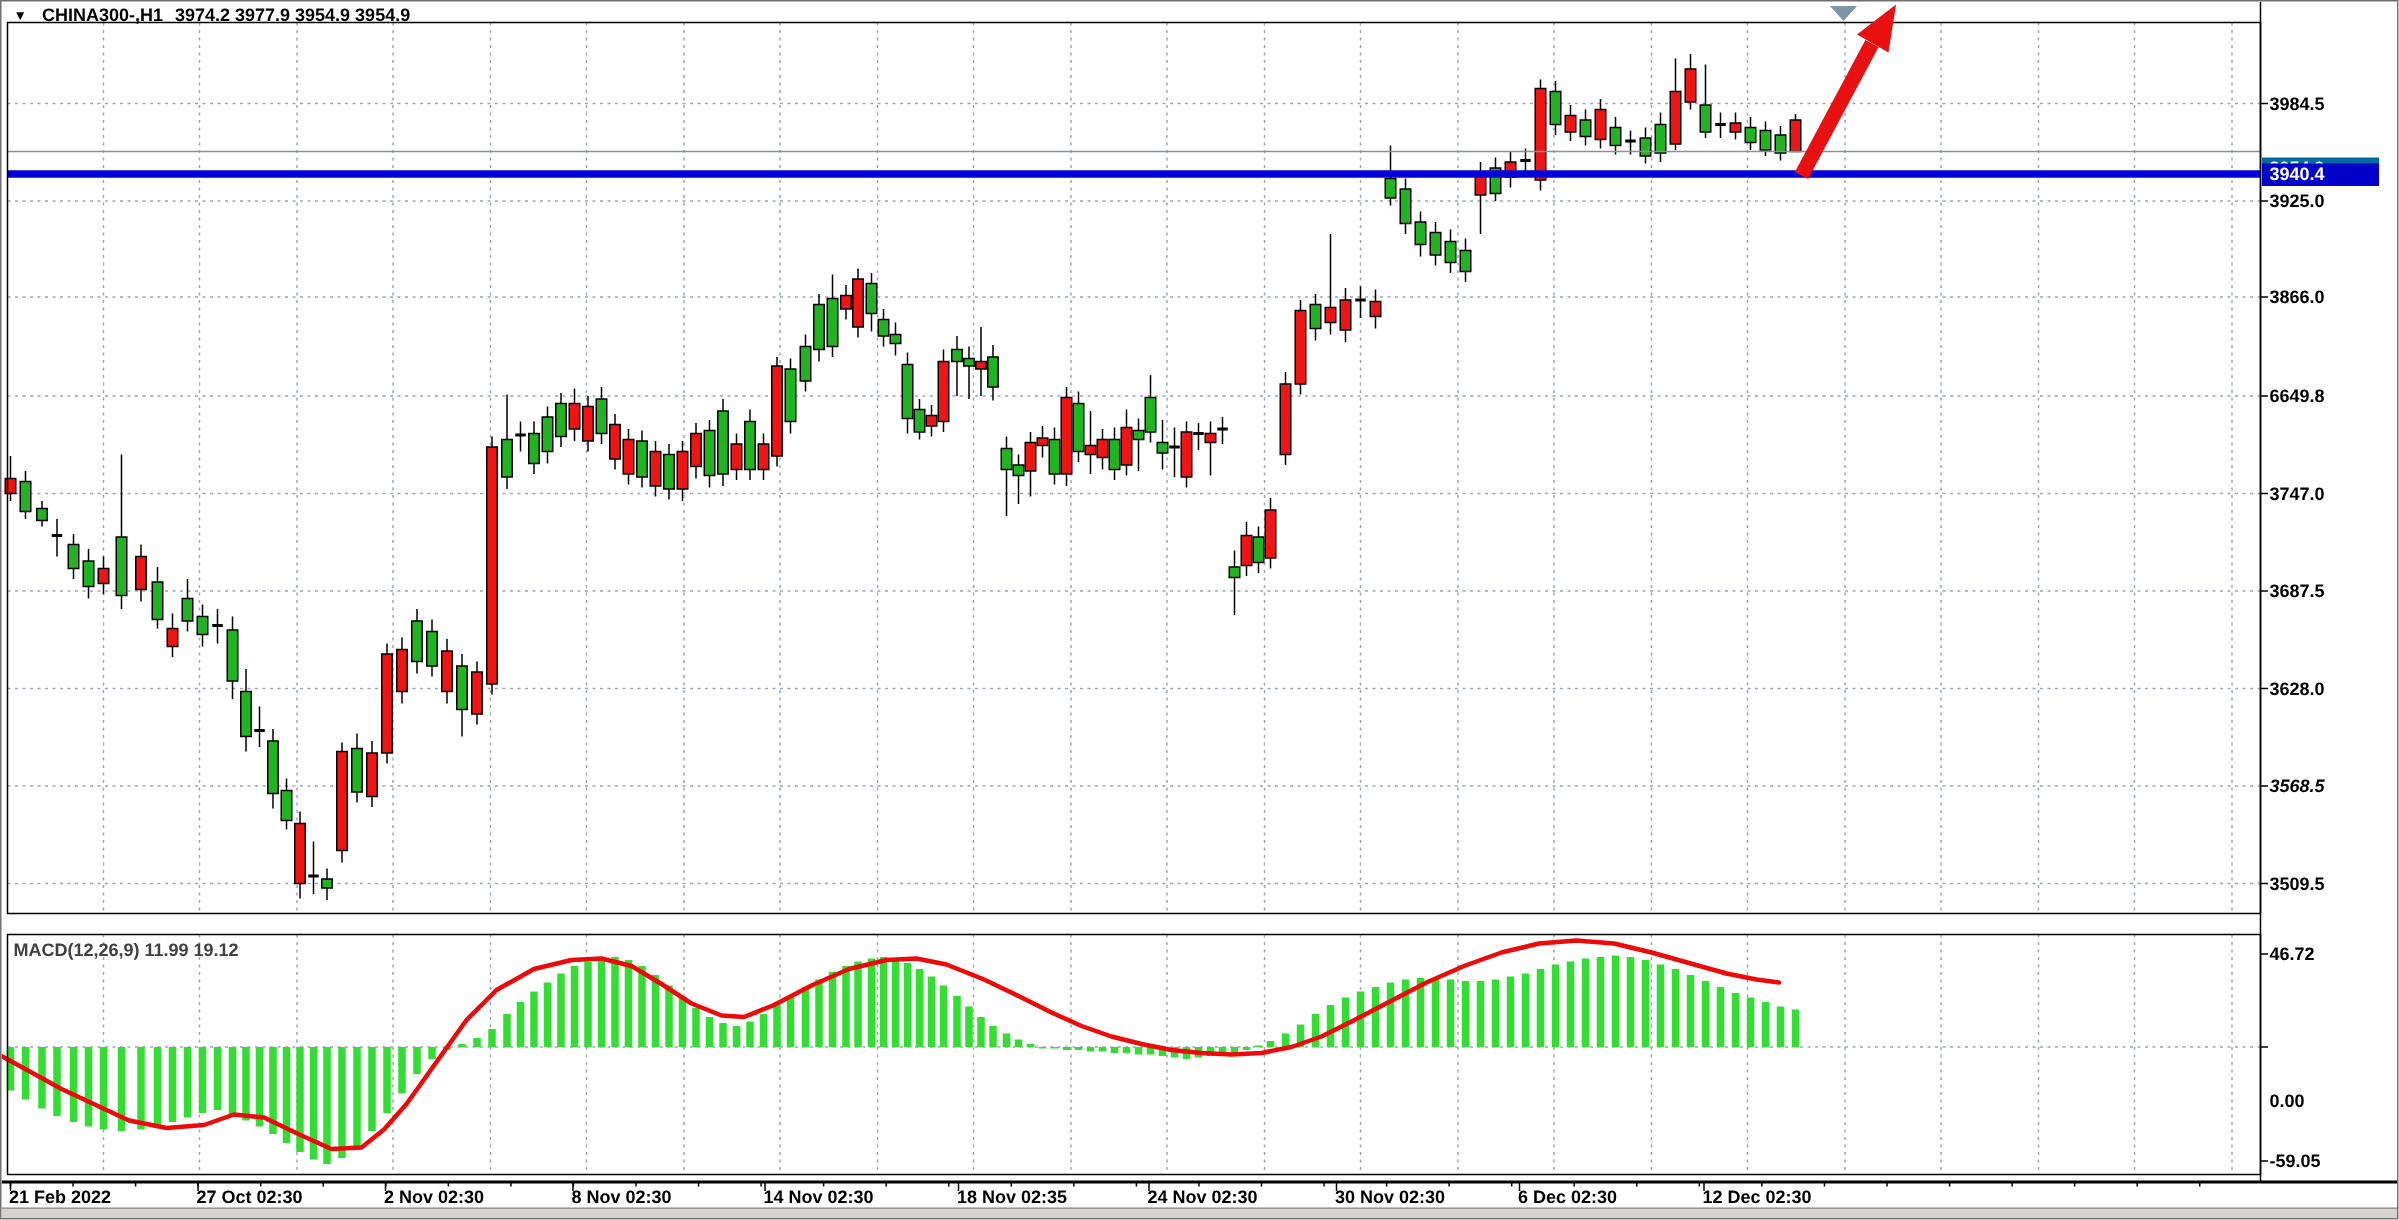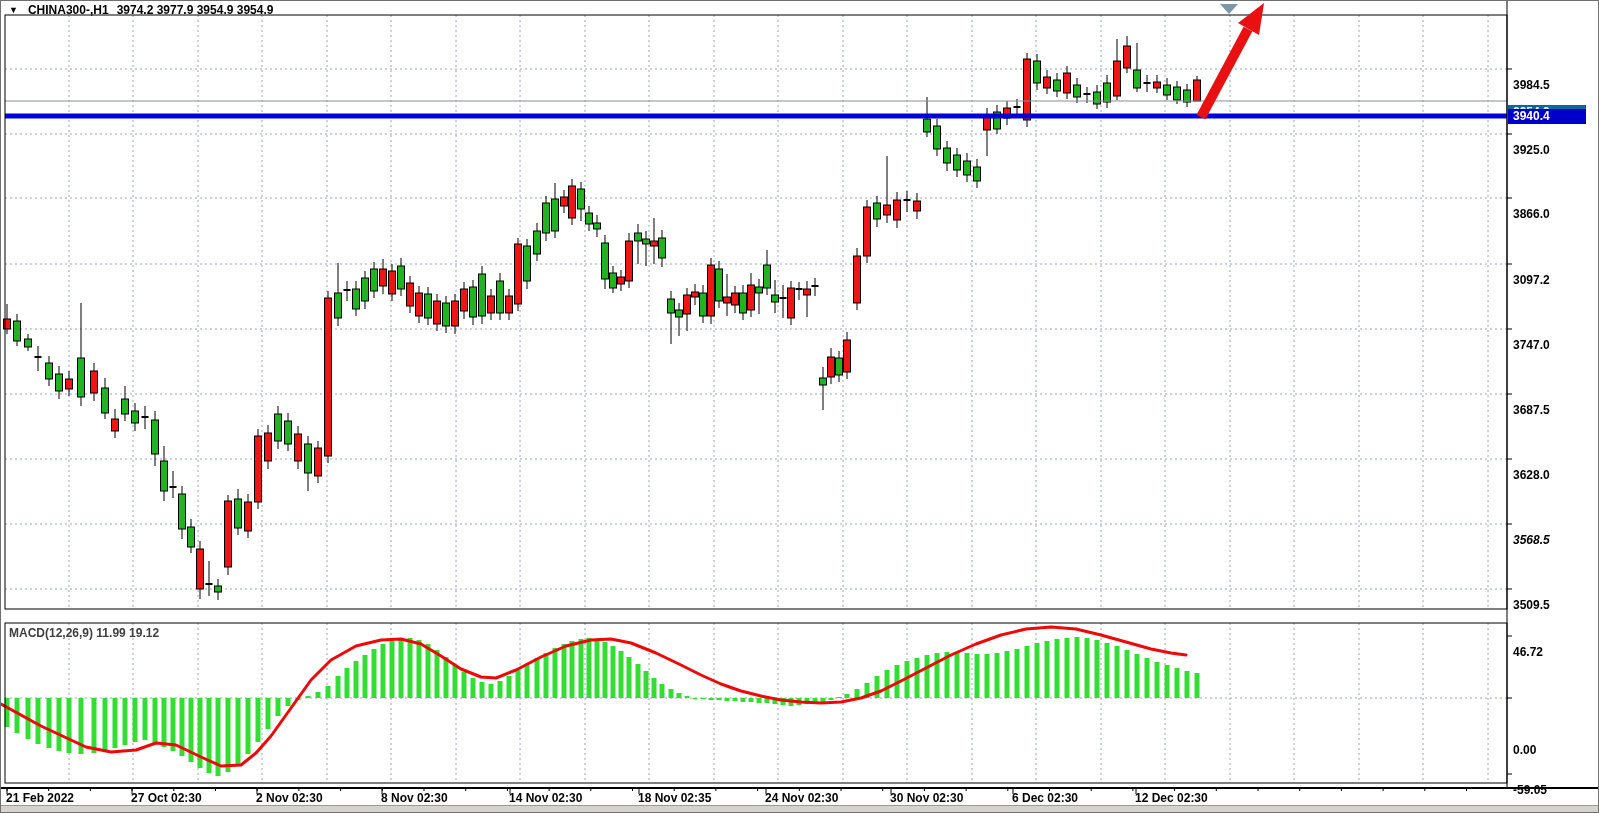--- a/index.html
+++ b/index.html
@@ -11,21 +11,21 @@
   #chart-svg{position:absolute;left:0;top:0;}
   .title-bar{
     position:absolute;left:8px;top:2px;height:14px;display:flex;align-items:center;
     gap:8px;font-size:12px;font-weight:700;color:#000;z-index:5;white-space:nowrap;
   }
   .title-caret{font-size:9px;margin-right:2px;}
   .macd-label{
     position:absolute;left:8px;top:625px;font-size:12px;font-weight:700;color:#404040;z-index:5;white-space:nowrap;
   }
   .price-scale-label{
-    position:absolute;left:1512px;font-size:12px;font-weight:700;color:#000;z-index:4;white-space:nowrap;margin-top:16px;
+    position:absolute;left:1512px;font-size:12px;font-weight:700;color:#000;z-index:4;white-space:nowrap;
   }
   .price-badge{
     position:absolute;left:1507px;width:78px;height:15px;z-index:6;
     font-size:12px;font-weight:700;color:#fff;line-height:15px;padding-left:5px;box-sizing:border-box;
   }
   .time-label{
     position:absolute;top:790px;font-size:12px;font-weight:700;color:#000;z-index:4;white-space:nowrap;
   }
   .bottom-strip{
     position:absolute;left:0;bottom:0;width:100%;height:6px;background:#d6d3cd;
@@ -556,21 +556,21 @@
     <span>CHINA300-,H1</span>
     <span>3974.2 3977.9 3954.9 3954.9</span>
   </div>
 
   <div class="macd-label">MACD(12,26,9) 11.99 19.12</div>
 
   <div id="price-labels">
       <div class="price-scale-label" style="top: 61px;">3984.5</div>
       <div class="price-scale-label" style="top: 126px; text-align: center;">3925.0</div>
       <div class="price-scale-label" style="top: 190px;">3866.0</div>
-      <div class="price-scale-label" style="top: 256px;">3097.2</div>
+      <div class="price-scale-label" style="top: 256px;">6649.8</div>
       <div class="price-scale-label" style="top: 321px;">3747.0</div>
       <div class="price-scale-label" style="top: 386px;">3687.5</div>
       <div class="price-scale-label" style="top: 451px;">3628.0</div>
       <div class="price-scale-label" style="top: 516px; font-style: italic;">3568.5</div>
       <div class="price-scale-label" style="top: 581px;">3509.5</div>
     </div>
   <div id="macd-axis-labels">
       <div class="price-scale-label" style="top: 628px;">46.72</div>
       <div class="price-scale-label" style="top: 726px;">0.00</div>
       <div class="price-scale-label" style="top: 766px;">-59.05</div>

